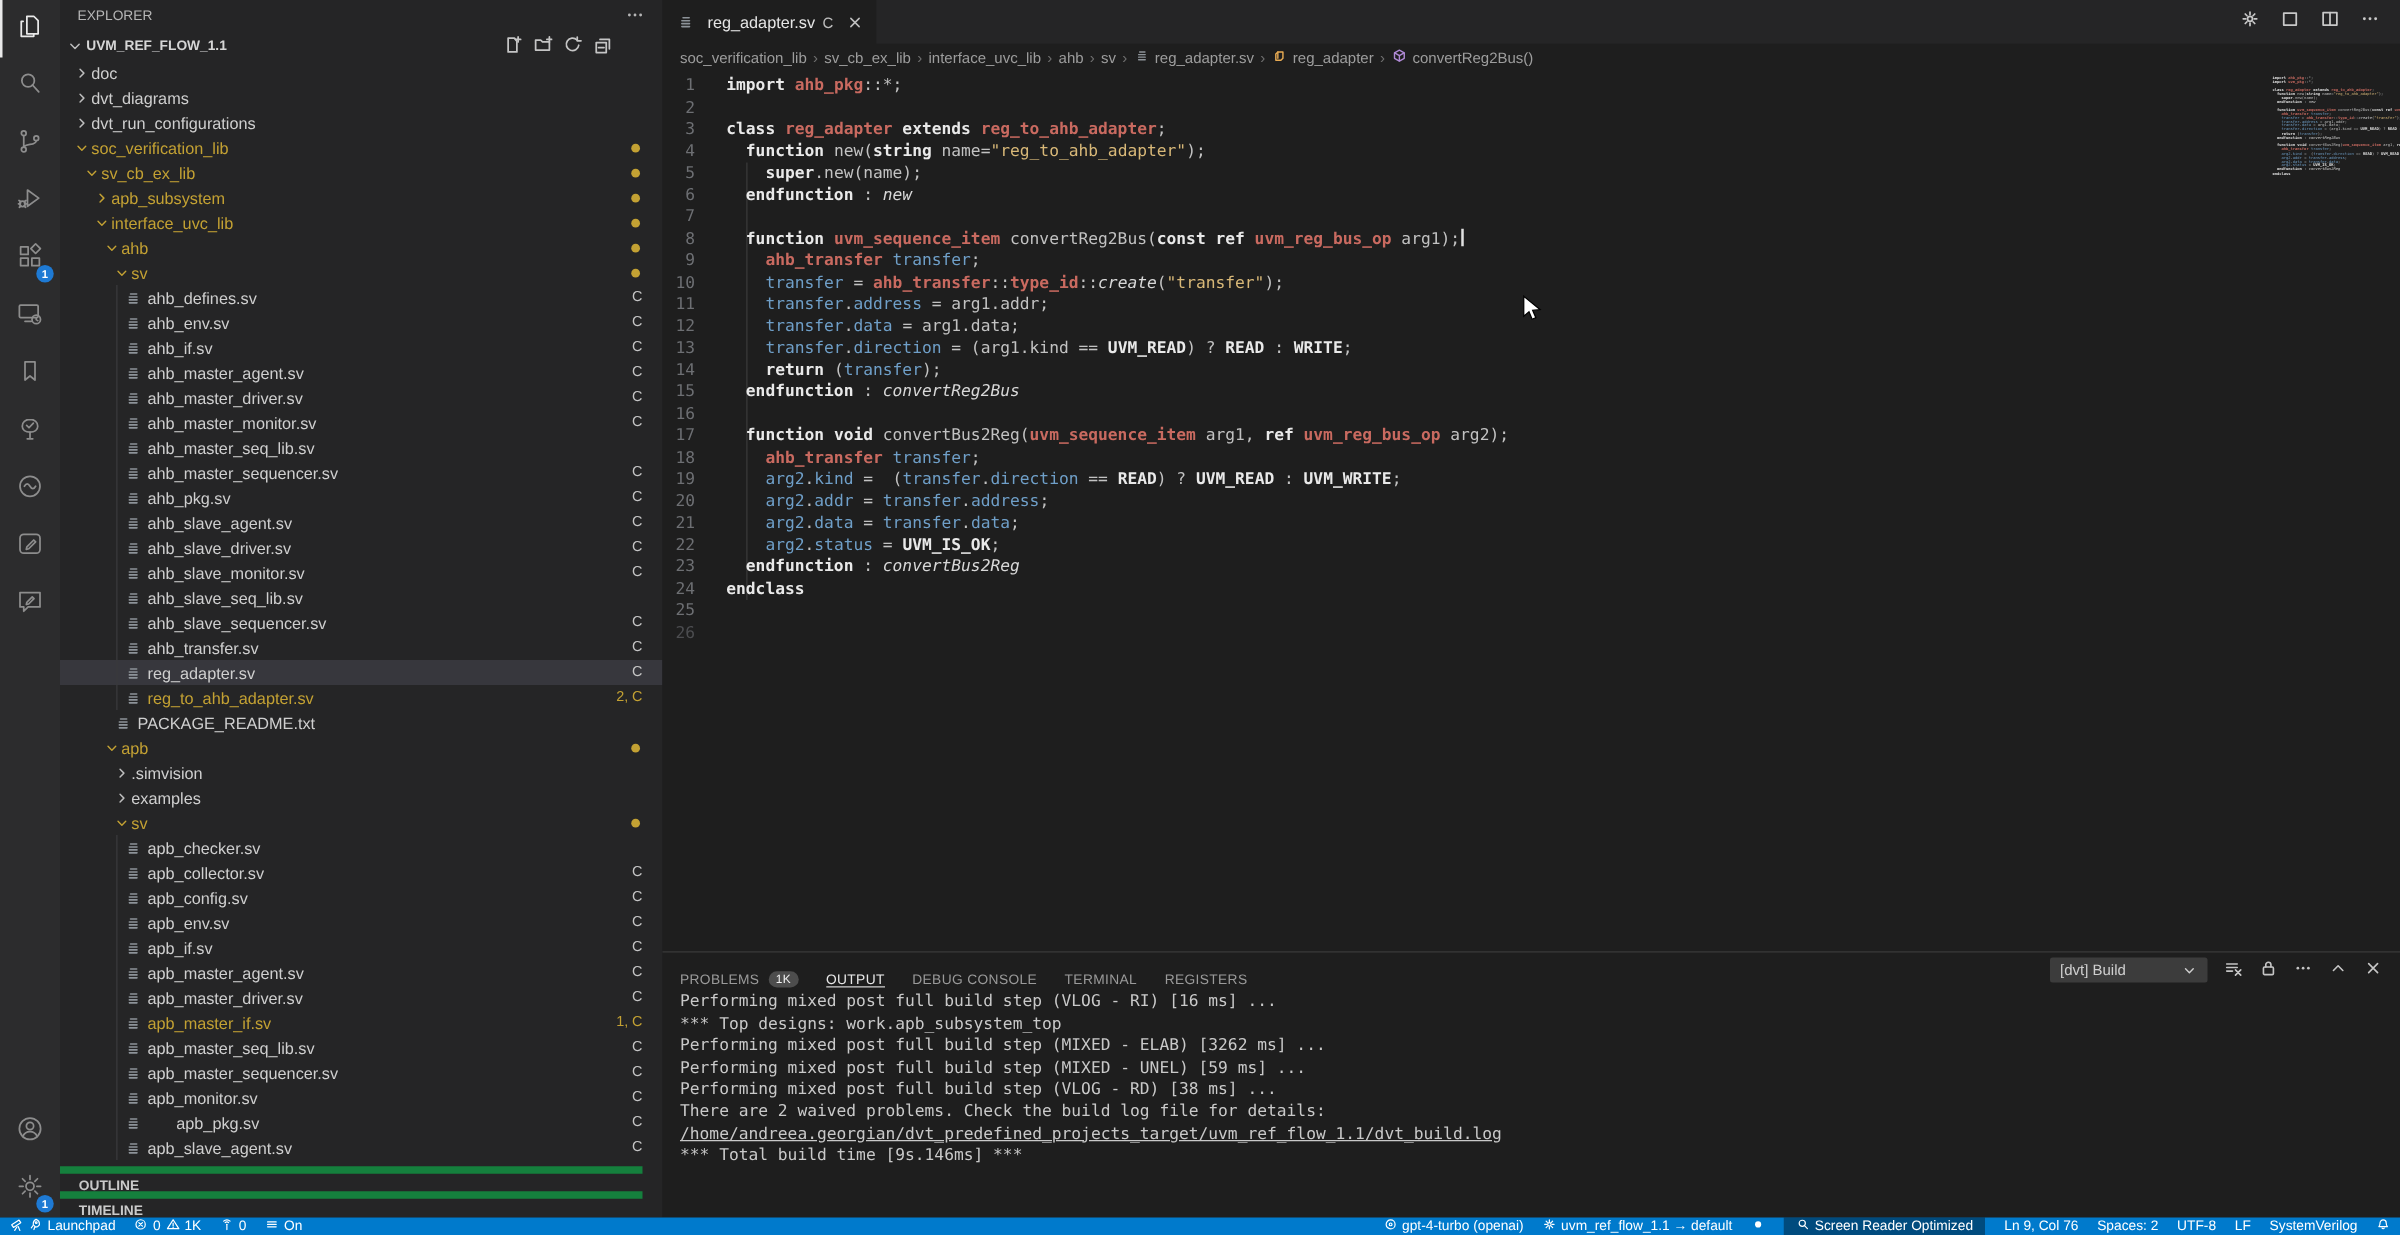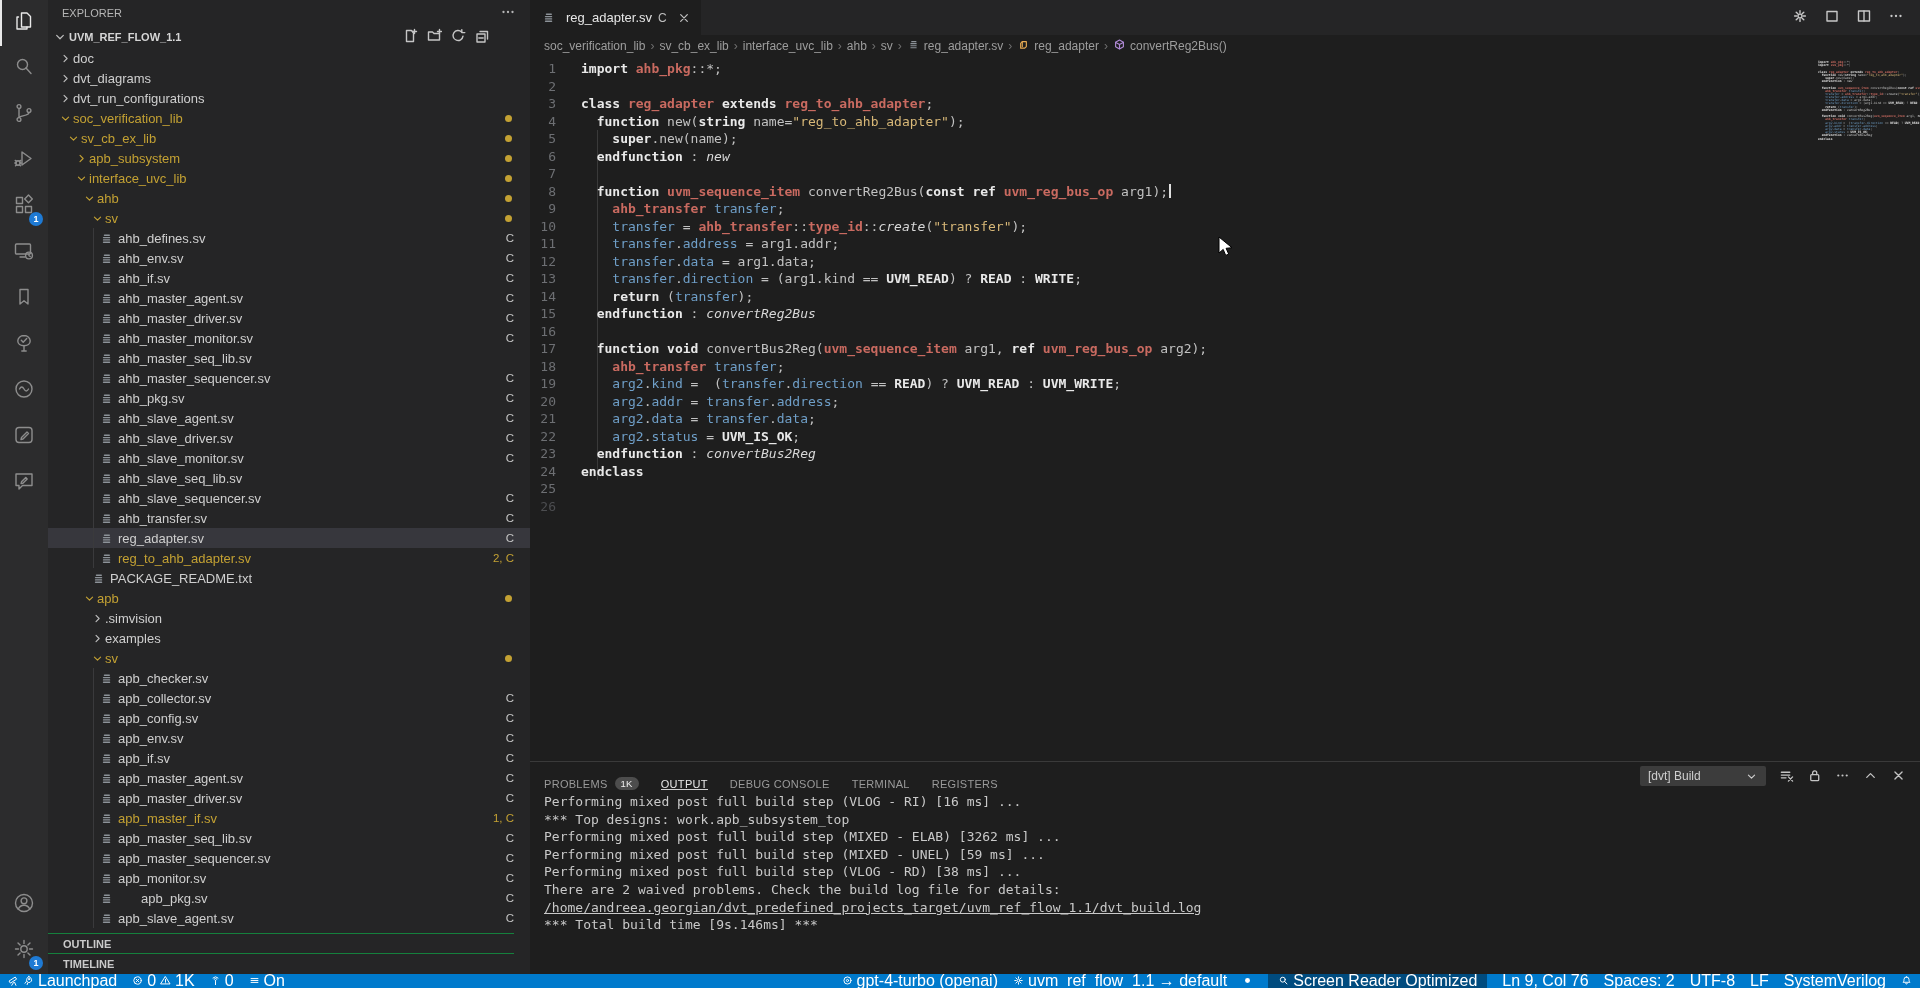--- a/index.html
+++ b/index.html
@@ -23,21 +23,21 @@
   .row{height:20px;display:flex;align-items:center;position:relative;color:#cfcfcf}
   .row.sel{background:#37373d}
   .row .label{white-space:nowrap}
   .row.yellow .label,.row.yellow .twist{color:#c3a133}
   .twist{width:15px;height:16px;flex:none;display:flex;align-items:center;justify-content:center;color:#bdbdbd}
   .ficon{width:16px;height:16px;flex:none;margin-right:4px;color:#8d9399;display:flex;align-items:center;justify-content:center}
   .meta{position:absolute;right:16px;font-size:11.5px;color:#c5c5c5}
   .meta.y{color:#c3a133}
   .dotm{position:absolute;right:18px;top:7px;width:7px;height:7px;border-radius:50%;background:#c3a133}
   .tguide{position:absolute;width:1px;background:#3a3a3c;left:45px}
-  .panel-row{position:absolute;left:0;right:16px;height:20px;border-top:1px solid #15803d;display:flex;align-items:center;
+  .panel-row{position:absolute;left:0;right:16px;height:20px;border-top:6px solid #15803d;display:flex;align-items:center;
     font-weight:700;font-size:11px;color:#cacaca}
   
   #main{position:absolute;left:530px;right:0;top:0;bottom:14px;display:flex;flex-direction:column;background:#1e1e1e}
   #tabbar{height:35px;background:#252526;display:flex;align-items:stretch}
   .tab{background:#1e1e1e;display:flex;align-items:center;padding:0 10px;gap:6px;font-size:13px;color:#e6e6e6}
   .tab .dec{color:#bdbdbd;font-size:12px}
   .tab .close{color:#c0c0c0;display:flex;margin-left:4px}
   #tab-actions{margin-left:auto;display:flex;align-items:center;gap:16px;padding-right:16px;color:#c8c8c8}
   #breadcrumbs{height:22px;display:flex;align-items:center;padding-left:14px;font-size:12px;color:#9d9d9d}
   .bc-item{display:flex;align-items:center;gap:4px}
@@ -66,21 +66,21 @@
   .ptab.active{color:#e8e8e8;box-shadow:inset 0 -1px 0 #cfcfcf}
   .pbadge{background:#4d4d4d;color:#f2f2f2;border-radius:9px;padding:1px 6px;font-size:9.5px}
   #panel-actions{margin-left:auto;display:flex;align-items:center;gap:13px;color:#c5c5c5}
   .pselect{background:#3c3c3c;color:#cfcfcf;font-size:12px;height:20px;display:flex;align-items:center;
     padding:0 8px;gap:34px;border-radius:2px;min-width:110px;justify-content:space-between}
   #panel-content{flex:1;padding:3px 0 0 14px;font:13px/17.6px "DejaVu Sans Mono",monospace;color:#c9c9c9}
   .outline-row{white-space:pre}
   .out-link{text-decoration:underline}
   
   #statusbar{position:absolute;left:0;right:0;bottom:0;height:14px;background:#007acc;color:#fff;
-    display:flex;align-items:flex-start;font-size:16px;padding:0 8px;gap:15px}
+    display:flex;align-items:flex-start;font-size:11px;padding:0 8px;gap:15px}
   .st-item{display:flex;align-items:center;gap:4px;height:100%;white-space:nowrap}
   .st-right{margin-left:auto;display:flex;gap:15px;align-items:center;height:100%}
   .st-dark{background:rgba(0,0,0,.38);padding:0 10px}
 </style>
 </head>
 <body>
 
 <div id="activitybar">
   <div class="act-col" id="act-top">
       <div class="act-item active">

